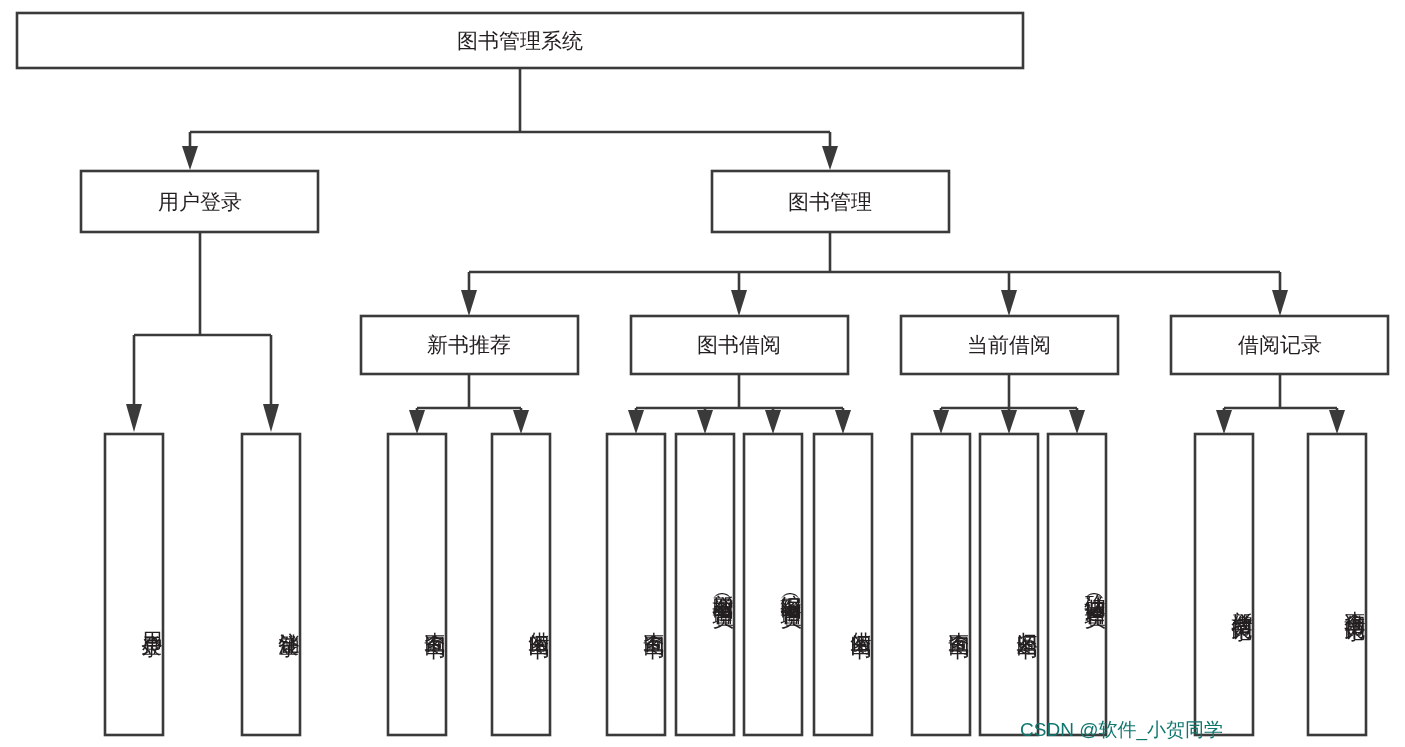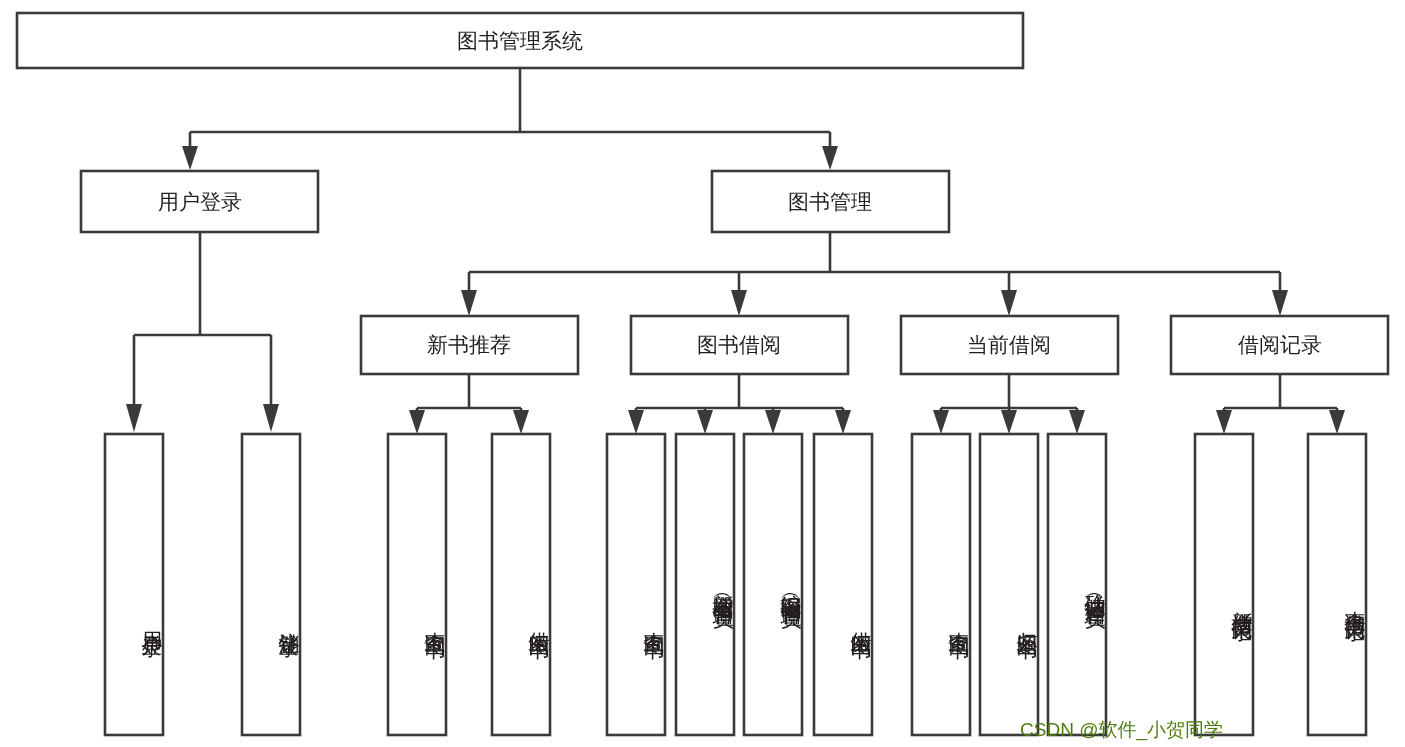--- a/index.html
+++ b/index.html
@@ -71,21 +71,21 @@
     display: flex;
     align-items: flex-start;
     justify-content: center;
   }
   .watermark {
     position: absolute;
     right: 10px;
     bottom: 4px;
     font-family: "Liberation Sans", "DejaVu Sans", sans-serif;
     font-size: 19px;
-    color: #4d7c0f;
+    color: #0f766e;
     white-space: nowrap;
     user-select: none;
   }
 </style>
 </head>
 <body>
 
 <div id="diagram-root">
 
   <svg class="diagram" viewBox="0 0 1405 747" xmlns="http://www.w3.org/2000/svg">

